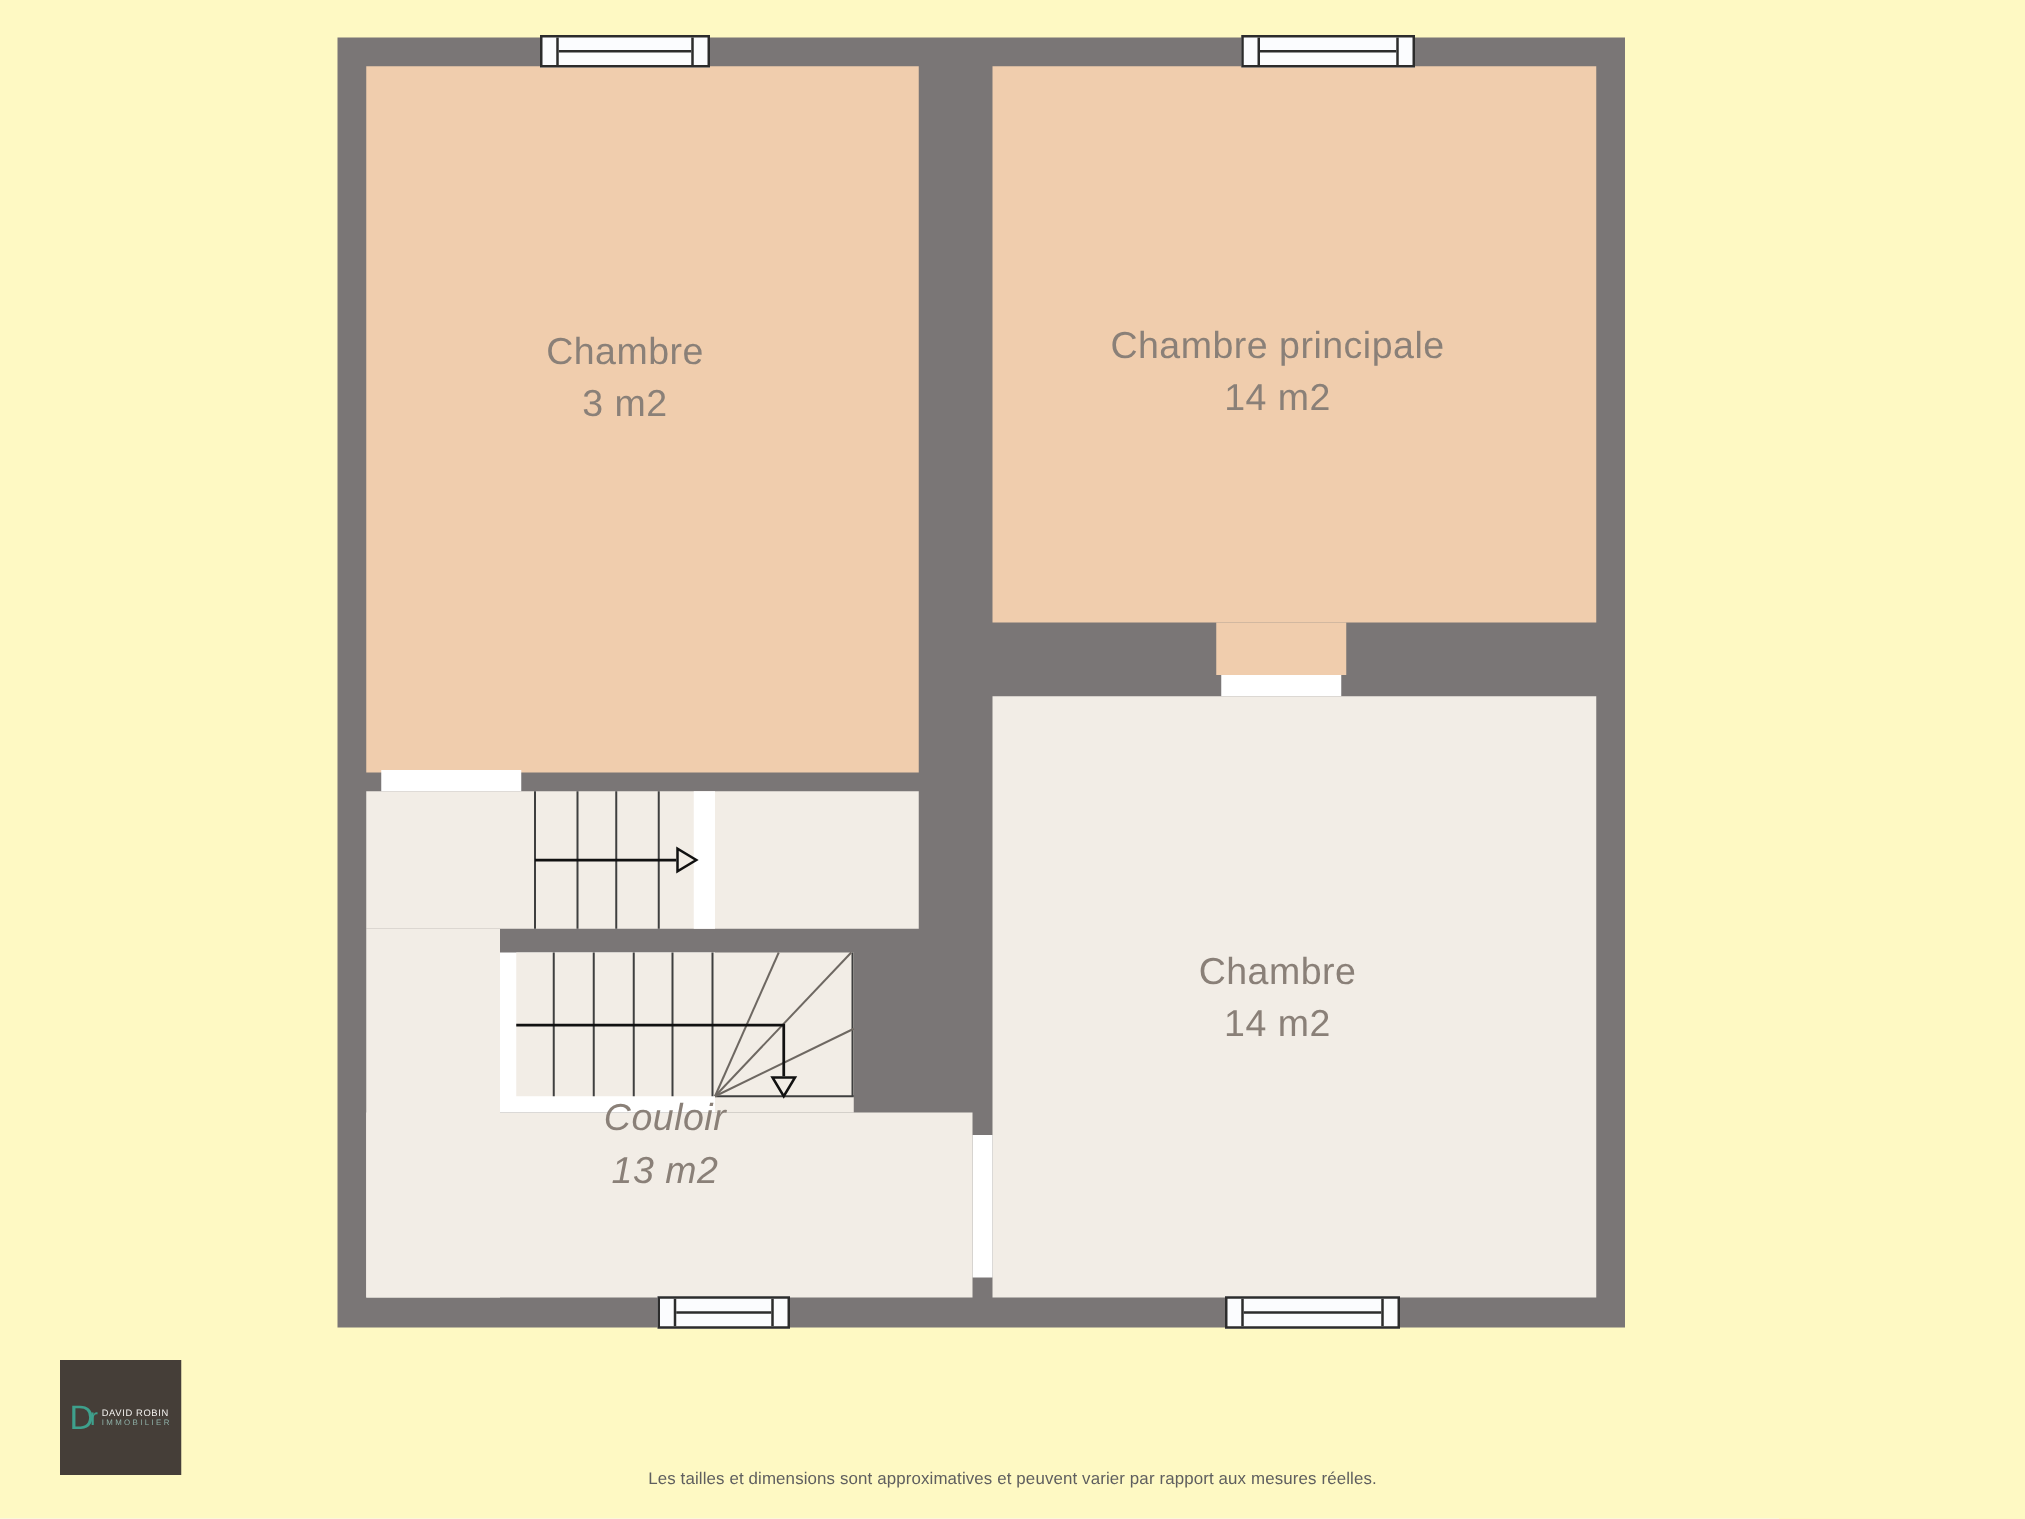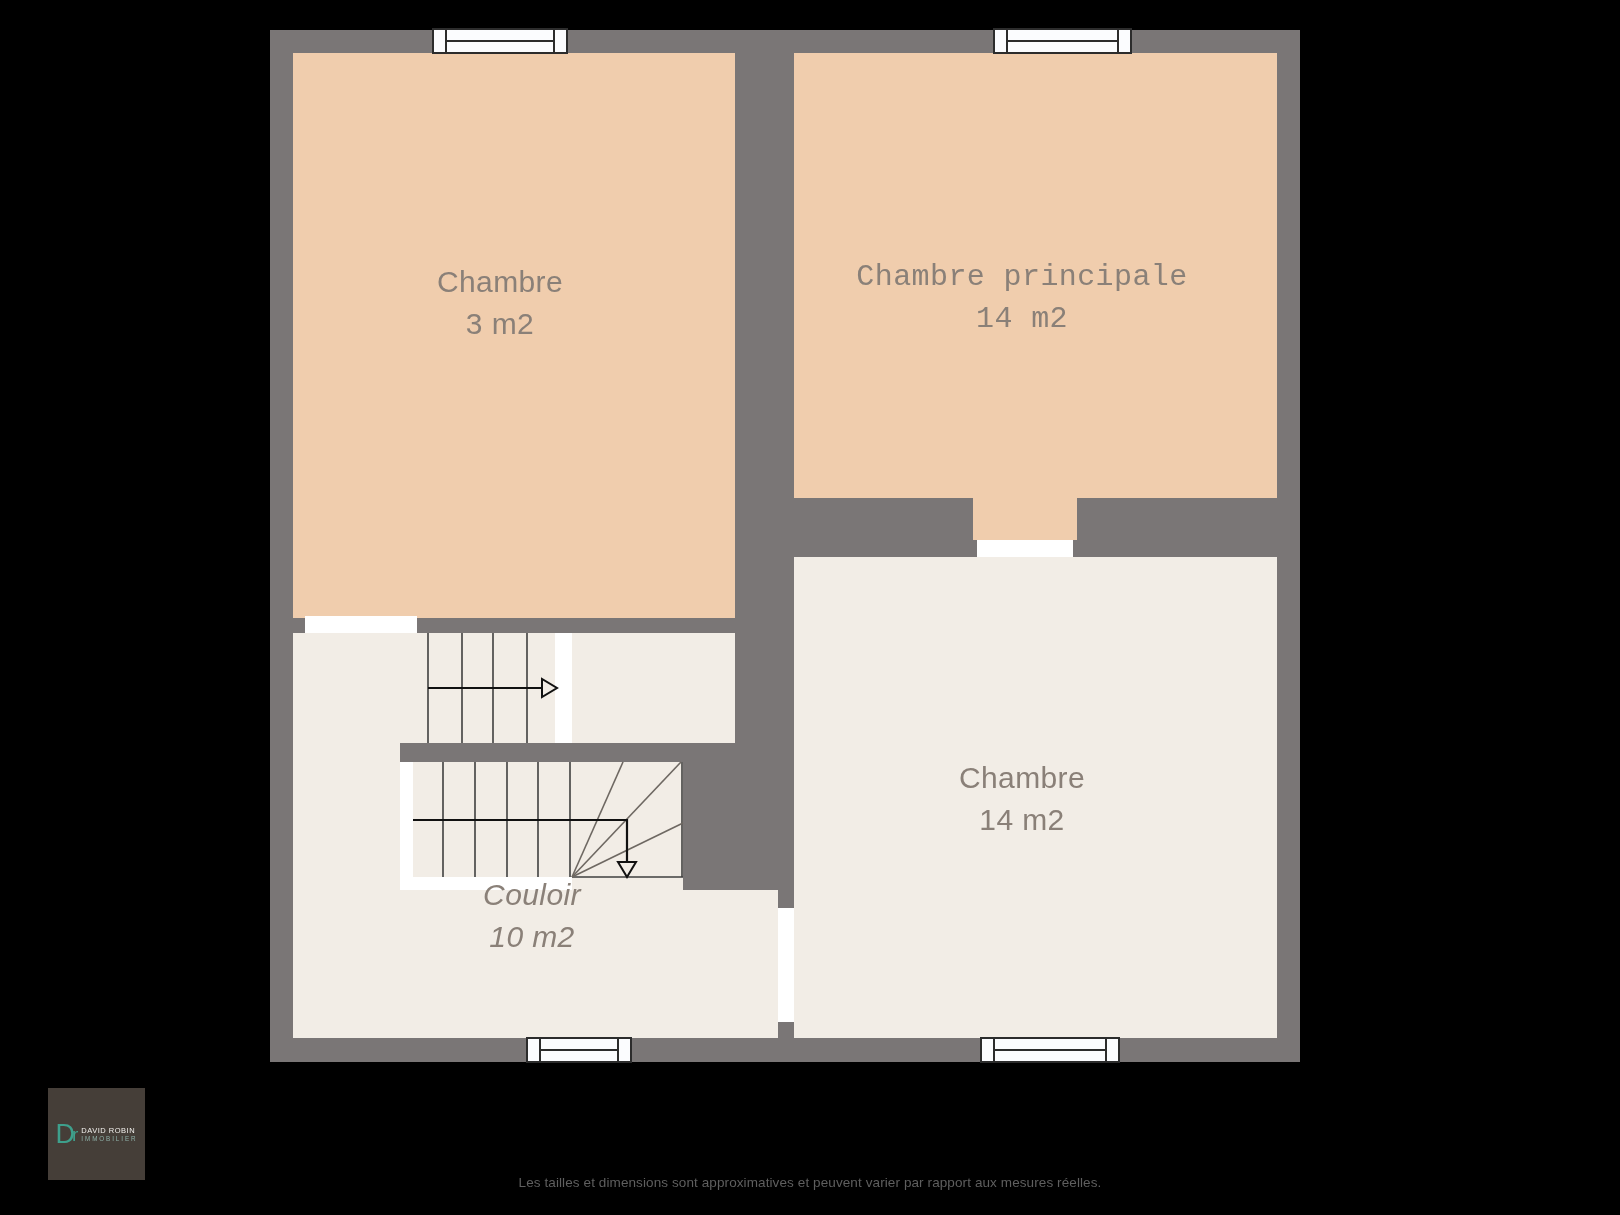--- a/index.html
+++ b/index.html
@@ -1,17 +1,17 @@
 <!DOCTYPE html>
 <html><head>
 <meta charset="utf-8">
 <style>
   html,body { margin:0; padding:0; background:#ffffff; }
   .page {
-    position:relative; width:1620px; height:1215px; background:#000000;
+    position:relative; width:1620px; height:1215px; background:#fef9c3;
     font-family:"Liberation Sans", sans-serif; overflow:hidden;
   }
   .abs { position:absolute; }
   .wall-base { background:#7a7676; }
   .room-warm { background:#f0cdad; }
   .room-light { background:#f2ede6; }
   .gap-white { background:#ffffff; }
 
   .room-label {
     position:absolute; transform:translateX(-50%);
@@ -127,31 +127,31 @@
     <g>
       <polyline points="413,820 627,820 627,861" fill="none" stroke="#111111" stroke-width="2.2"></polyline>
       <polygon points="618,862 636,862 627,877" fill="none" stroke="#111111" stroke-width="2"></polygon>
     </g>
   </svg>
 
   <div class="room-label" style="left:500px; top:261px;">
     <div>Chambre</div>
     <div>3 m2</div>
   </div>
-  <div class="room-label" style="left:1022px; top:256px;font-family:Liberation Mono, monospace;">
+  <div class="room-label" style="left:1022px; top:256px;">
     <div>Chambre principale</div>
     <div>14 m2</div>
   </div>
   <div class="room-label" style="left:1022px; top:757px;">
     <div>Chambre</div>
     <div>14 m2</div>
   </div>
   <div class="room-label" style="left:532px; top:874px;font-style:italic;">
     <div>Couloir</div>
-    <div>10 m2</div>
+    <div>13 m2</div>
   </div>
 
   <div class="logo">
     <div class="logo-row">
       <span class="logo-d">D</span>
       <span class="logo-r">r</span>
       <span class="logo-textcol">
         <div class="logo-line1">DAVID ROBIN</div>
         <div class="logo-line2">IMMOBILIER</div>
       </span>

